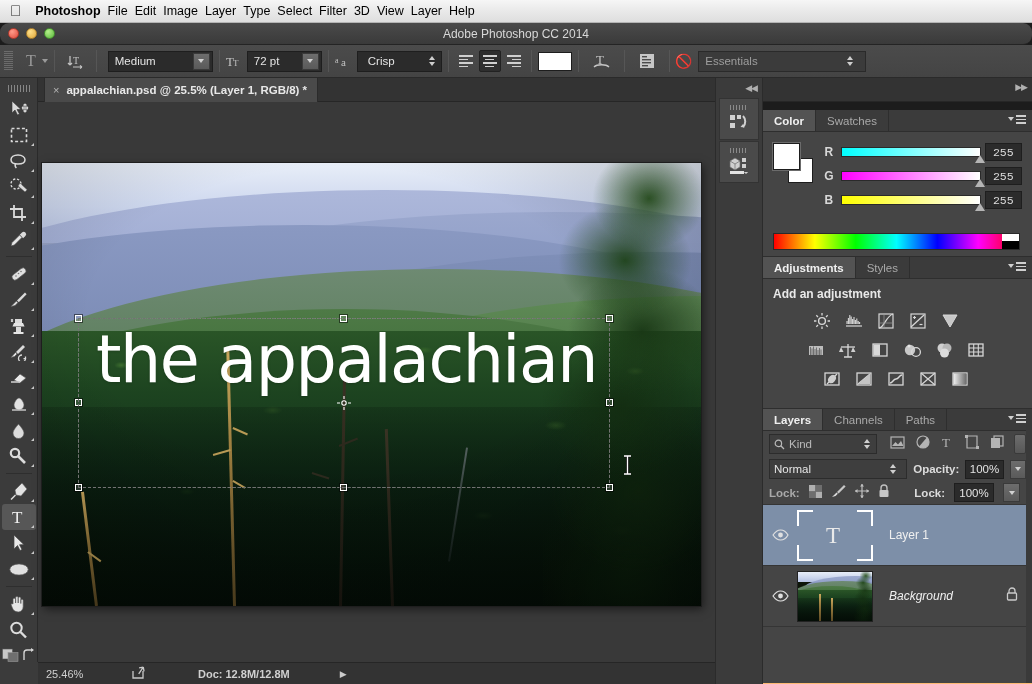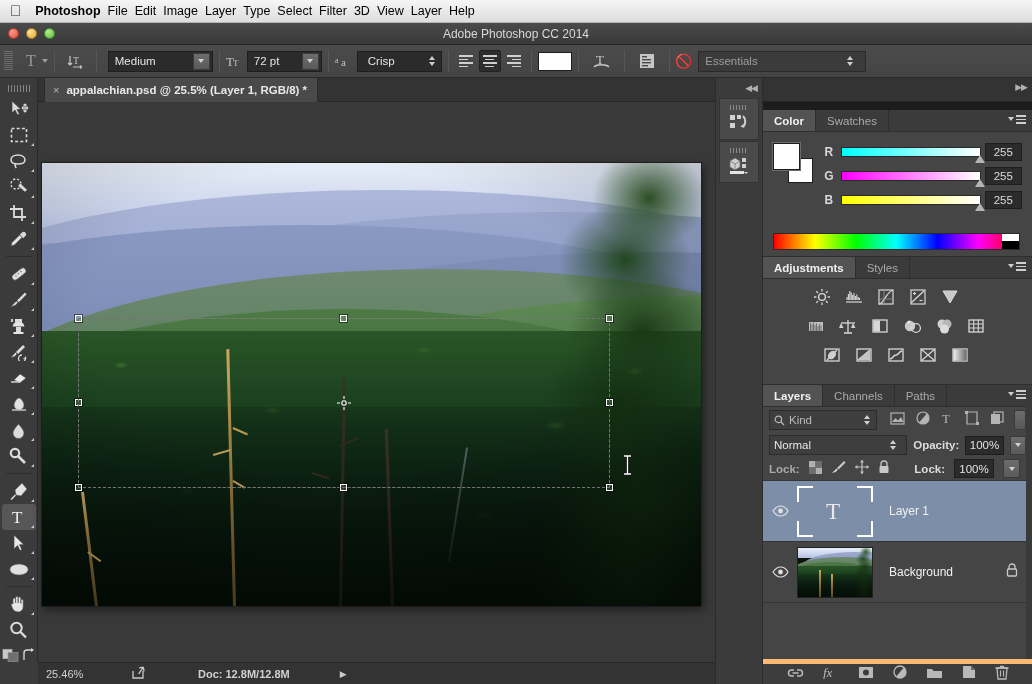--- a/index.html
+++ b/index.html
@@ -22,21 +22,21 @@
   }
   .apple-logo { font-size: 15px; line-height: 1; margin-right: 14px; color: #2b2b2b; position: relative; top: -1px; }
   .menubar .mi { margin-right: 7px; white-space: nowrap; }
   .menubar .mi.bold { font-weight: bold; }
 
   
   .titlebar {
     position: absolute; left: 0; top: 23px; width: 1032px; height: 22px;
     background: linear-gradient(to bottom, #4a4a4a 0%, #3a3a3a 100%);
     border-bottom: 1px solid #242424;
-    display: flex; align-items: center; justify-content: center;
+    display: flex; align-items: center; justify-content: center; border-radius: 9px;
   }
   .titlebar .title { font-size: 12px; color: #d8d8d8; font-weight: 500; }
   .traffic { position: absolute; left: 8px; top: 5px; display: flex; gap: 7px; }
   .tl { width: 11px; height: 11px; border-radius: 50%; }
   .tl.red    { background: radial-gradient(circle at 35% 30%, #ff9b8a, #e04a3c); border: 1px solid #b33a2e; }
   .tl.yellow { background: radial-gradient(circle at 35% 30%, #ffe08a, #e0a93c); border: 1px solid #b3842e; }
   .tl.green  { background: radial-gradient(circle at 35% 30%, #b4ef8a, #5ab83c); border: 1px solid #45902e; }
 
   
   .optionsbar {
@@ -295,21 +295,21 @@
   }
   .slider-track .thumb {
     position: absolute; right: -5px; bottom: -7px; width: 0; height: 0;
     border-left: 5px solid transparent; border-right: 5px solid transparent; border-bottom: 8px solid #b5b5b5;
   }
   .tr-R { background: linear-gradient(to right, #00ffff, #ffffff); }
   .tr-G { background: linear-gradient(to right, #ff00ff, #ffffff); }
   .tr-B { background: linear-gradient(to right, #ffff00, #ffffff); }
   .num-box {
     width: 38px; height: 18px; background: #2b2b2b; border: 1px solid #1e1e1e;
-    color: #dcdcdc; font-size: 11.5px; display: flex; align-items: center; justify-content: center;
+    color: #dcdcdc; font-size: 11.5px; display: flex; align-items: center; justify-content: center; font-family: Liberation Mono, monospace;
   }
   .spectrum {
     position: absolute; left: 10px; bottom: 6px; width: 247px; height: 17px;
     border: 1px solid #2a2a2a;
     background: linear-gradient(to right,#ff0000,#ffff00,#00ff00,#00ffff,#0000ff,#ff00ff,#ff0000);
   }
   .spectrum .wbk { position:absolute; right:0; top:0; width:17px; height:100%; background: linear-gradient(to bottom,#fff 0 50%, #000 50% 100%); }
 
   
   .adj-body { padding: 8px 10px 10px 10px; }
@@ -346,21 +346,21 @@
     width: 76px; height: 51px; border: 1px solid #222; position: relative; overflow: hidden; flex: none;
   }
   .layer-thumb.text-thumb { background: transparent; border: none; display:flex;align-items:center;justify-content:center; position: relative; }
   .tbrackets { position: absolute; inset: 0; }
   .tbrackets i { position: absolute; width: 16px; height: 16px; }
   .tbrackets i.a { left:0; top:0; border-left:2px solid #fff; border-top:2px solid #fff; }
   .tbrackets i.b { right:0; top:0; border-right:2px solid #fff; border-top:2px solid #fff; }
   .tbrackets i.c { left:0; bottom:0; border-left:2px solid #fff; border-bottom:2px solid #fff; }
   .tbrackets i.d { right:0; bottom:0; border-right:2px solid #fff; border-bottom:2px solid #fff; }
   .layer-name { margin-left: 16px; font-size: 12px; color: #f0f0f0; }
-  .layer-name.bg { }
+  .layer-name.bg { font-style: italic; }
   .lock-ico { margin-left: auto; margin-right: 14px; color: #c9c9c9; }
   .layers-footer {
     position: absolute; left: 0; bottom: 0; width: 269px; height: 25px;
     background: #3d3d3d; border-top: 5px solid #fdba74;
     display: flex; align-items: center; justify-content: center; gap: 19px; color: #b9b9b9;
   }
   .layers-scroll { position: absolute; right: 0; top: 0; width: 6px; height: 100%; background: #3a3a3a; }
 </style>
 </head>
 <body>
@@ -695,20 +695,21 @@
         <div class="branch" style="left:29%;bottom:28%;width:14px;transform:rotate(30deg);"></div>
         <div class="snag dark" style="left:45%;height:52%;transform:rotate(1deg);"></div>
         <div class="branch" style="left:45%;bottom:36%;width:20px;background:#2d2a1e;transform:rotate(-22deg);"></div>
         <div class="branch" style="left:41%;bottom:30%;width:18px;background:#2d2a1e;transform:rotate(18deg);"></div>
         <div class="snag" style="left:8%;height:26%;transform:rotate(-7deg);"></div>
         <div class="branch" style="left:7%;bottom:12%;width:16px;transform:rotate(36deg);"></div>
         <div class="snag dark" style="left:53%;height:40%;transform:rotate(-2deg);"></div>
         <div class="ph-vignette"></div>
       </div>
 
+      <div class="headline">the appalachian</div>
 
       <div class="tbox">
         <span class="handle h-tl"></span>
         <span class="handle h-tc"></span>
         <span class="handle h-tr"></span>
         <span class="handle h-ml"></span>
         <span class="handle h-mr"></span>
         <span class="handle h-bl"></span>
         <span class="handle h-bc"></span>
         <span class="handle h-br"></span>
@@ -823,20 +824,21 @@
         <span class="panel-menu">
           <span class="pm-caret"></span>
           <span class="pm-lines">
               <span></span>
               <span></span>
               <span></span>
             </span>
         </span>
       </div>
       <div class="adj-body">
+        <div class="adj-title">Add an adjustment</div>
 
         <div class="adj-row">
           <span class="adj-ico">
             <svg width="18" height="18" viewBox="0 0 18 18">
                 <circle cx="9" cy="9" r="3.4" fill="none" stroke="#d7d7d7" stroke-width="1.4"></circle>
                 <path d="M9 1v2.4M9 14.6V17M1 9h2.4M14.6 9H17M3.3 3.3l1.7 1.7M13 13l1.7 1.7M14.7 3.3L13 5M5 13l-1.7 1.7" stroke="#d7d7d7" stroke-width="1.3"></path>
               </svg>
           </span>
           <span class="adj-ico">
             <svg width="18" height="18" viewBox="0 0 18 18">

